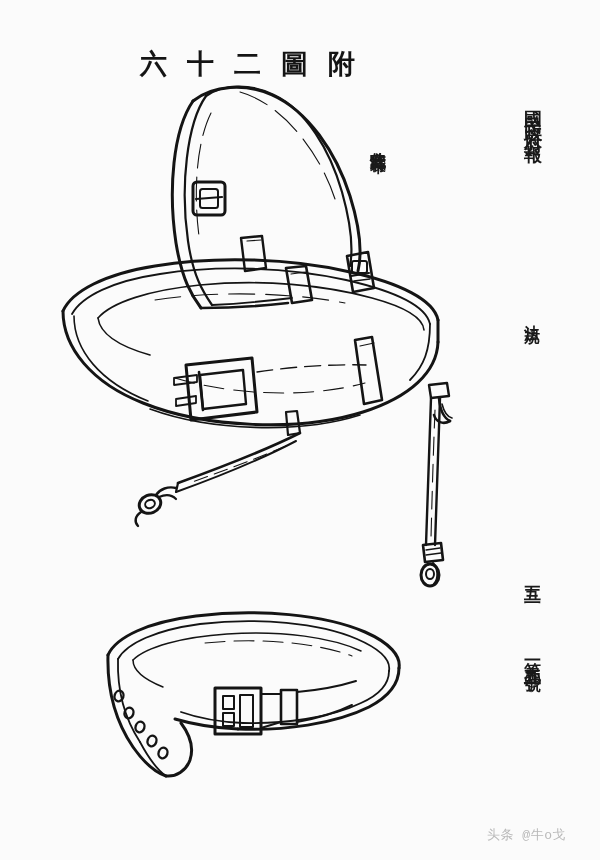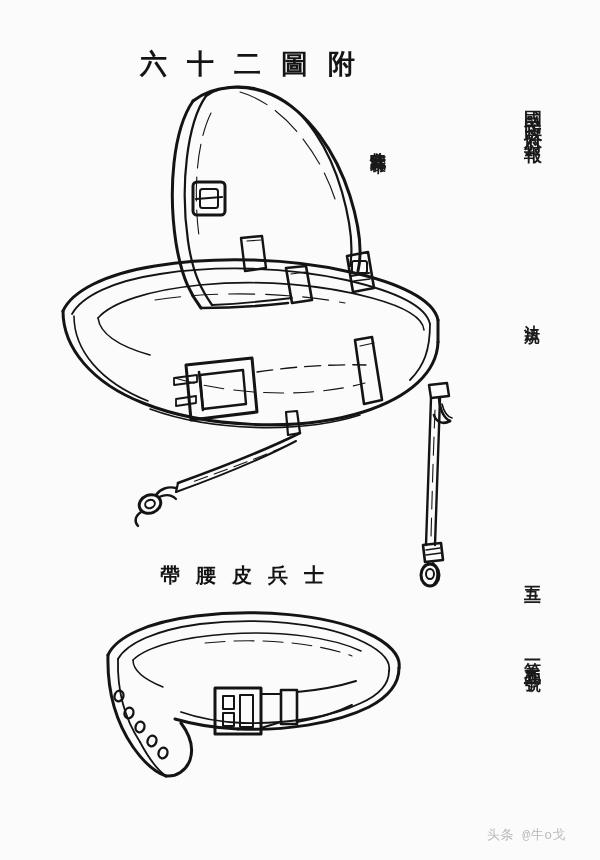--- a/index.html
+++ b/index.html
@@ -276,17 +276,16 @@
   <div class="vtext" id="strap-label">官佐武裝帶</div>
 
   <div class="vtext" id="gazette-label">國民政府公報</div>
 
   <div class="vtext" id="section-label">法規</div>
 
   <div class="vtext" id="page-number">五三</div>
 
   <div class="vtext" id="issue-number">第一九五〇號</div>
 
-  <div class="htext" id="belt-caption">帶腰皮兵士</div>
 
   <div id="watermark">头条 @牛o戈</div>
 
 </div>
 
 </body></html>

